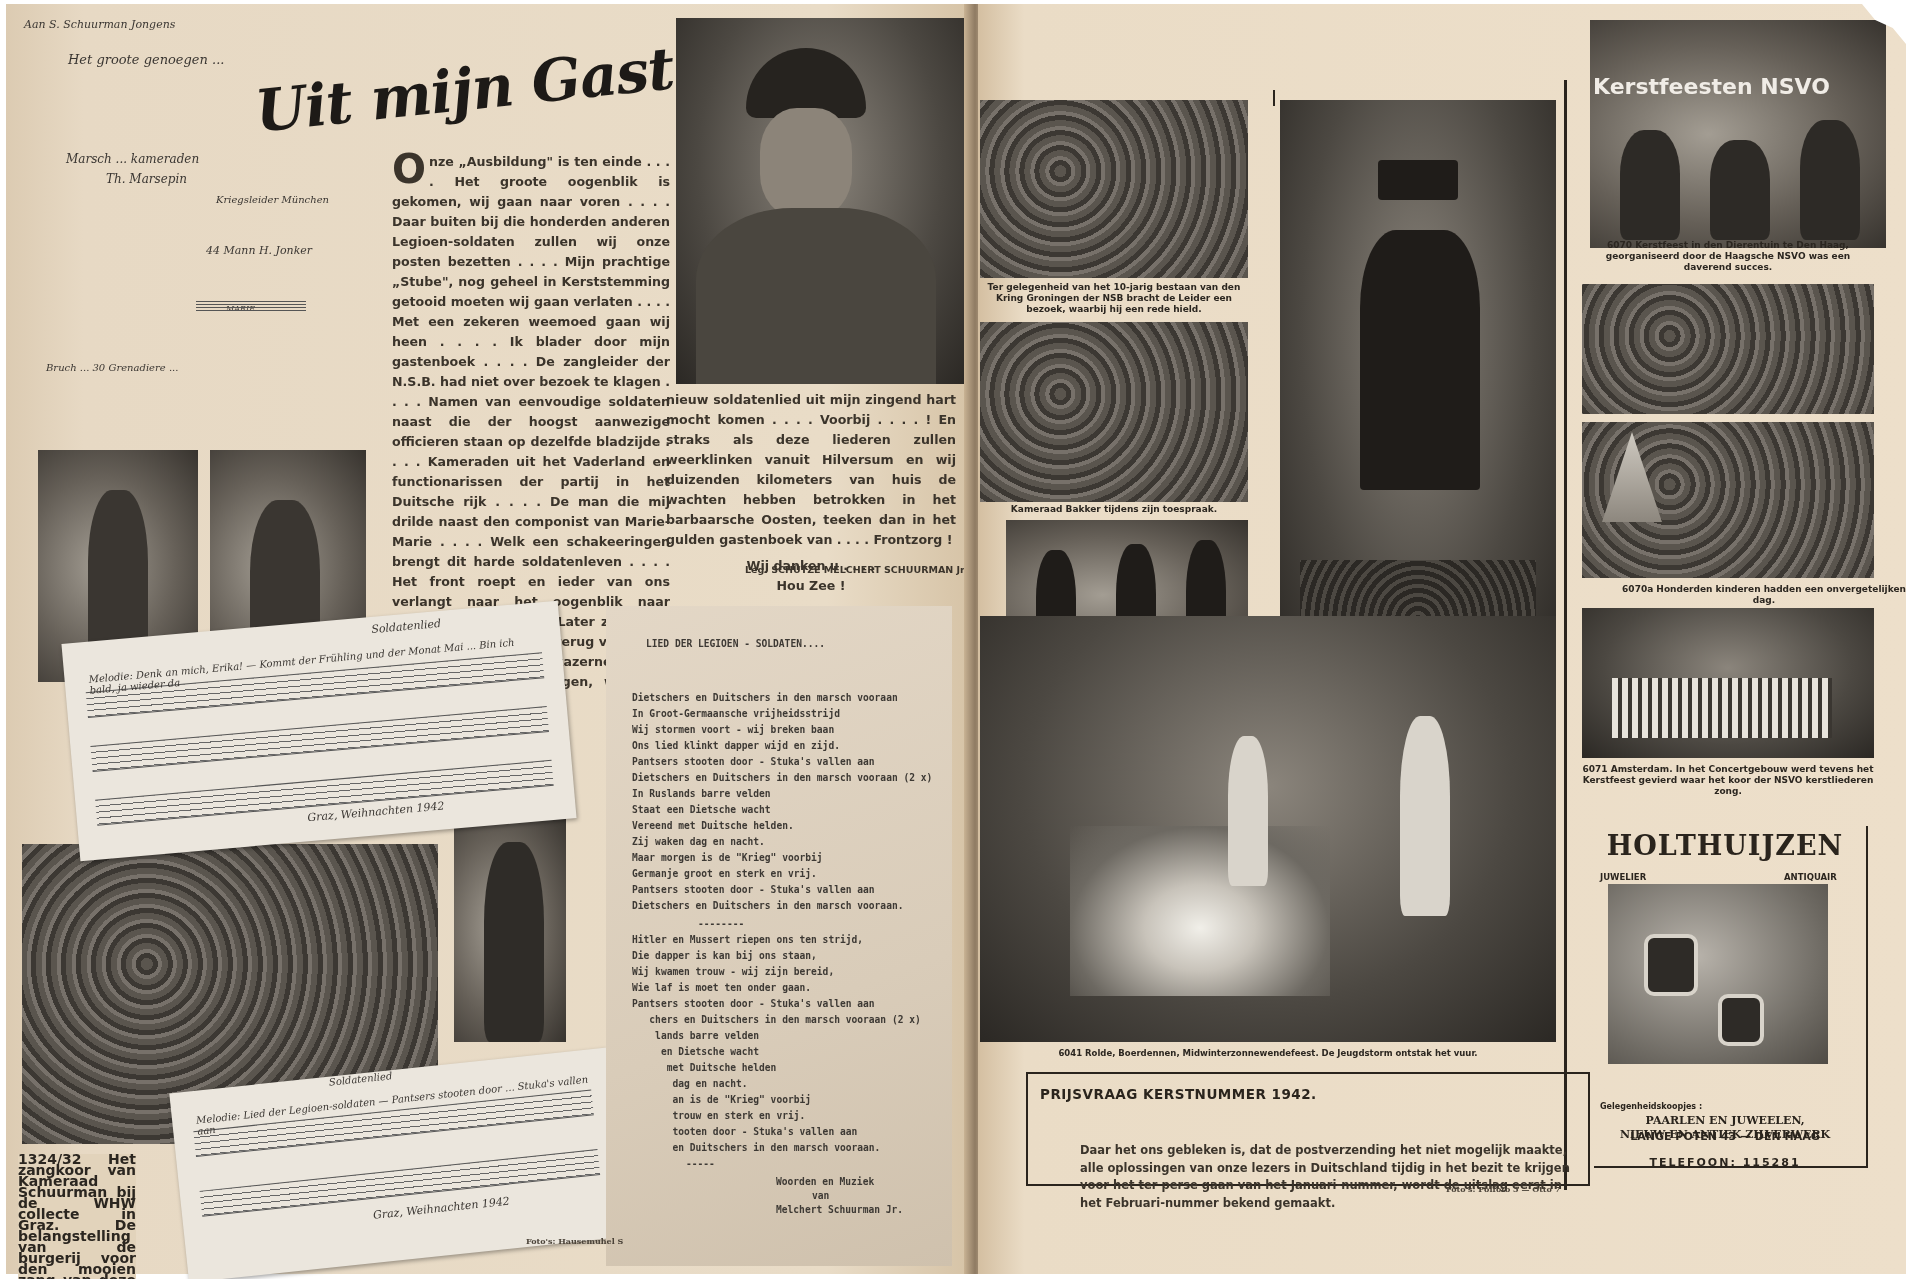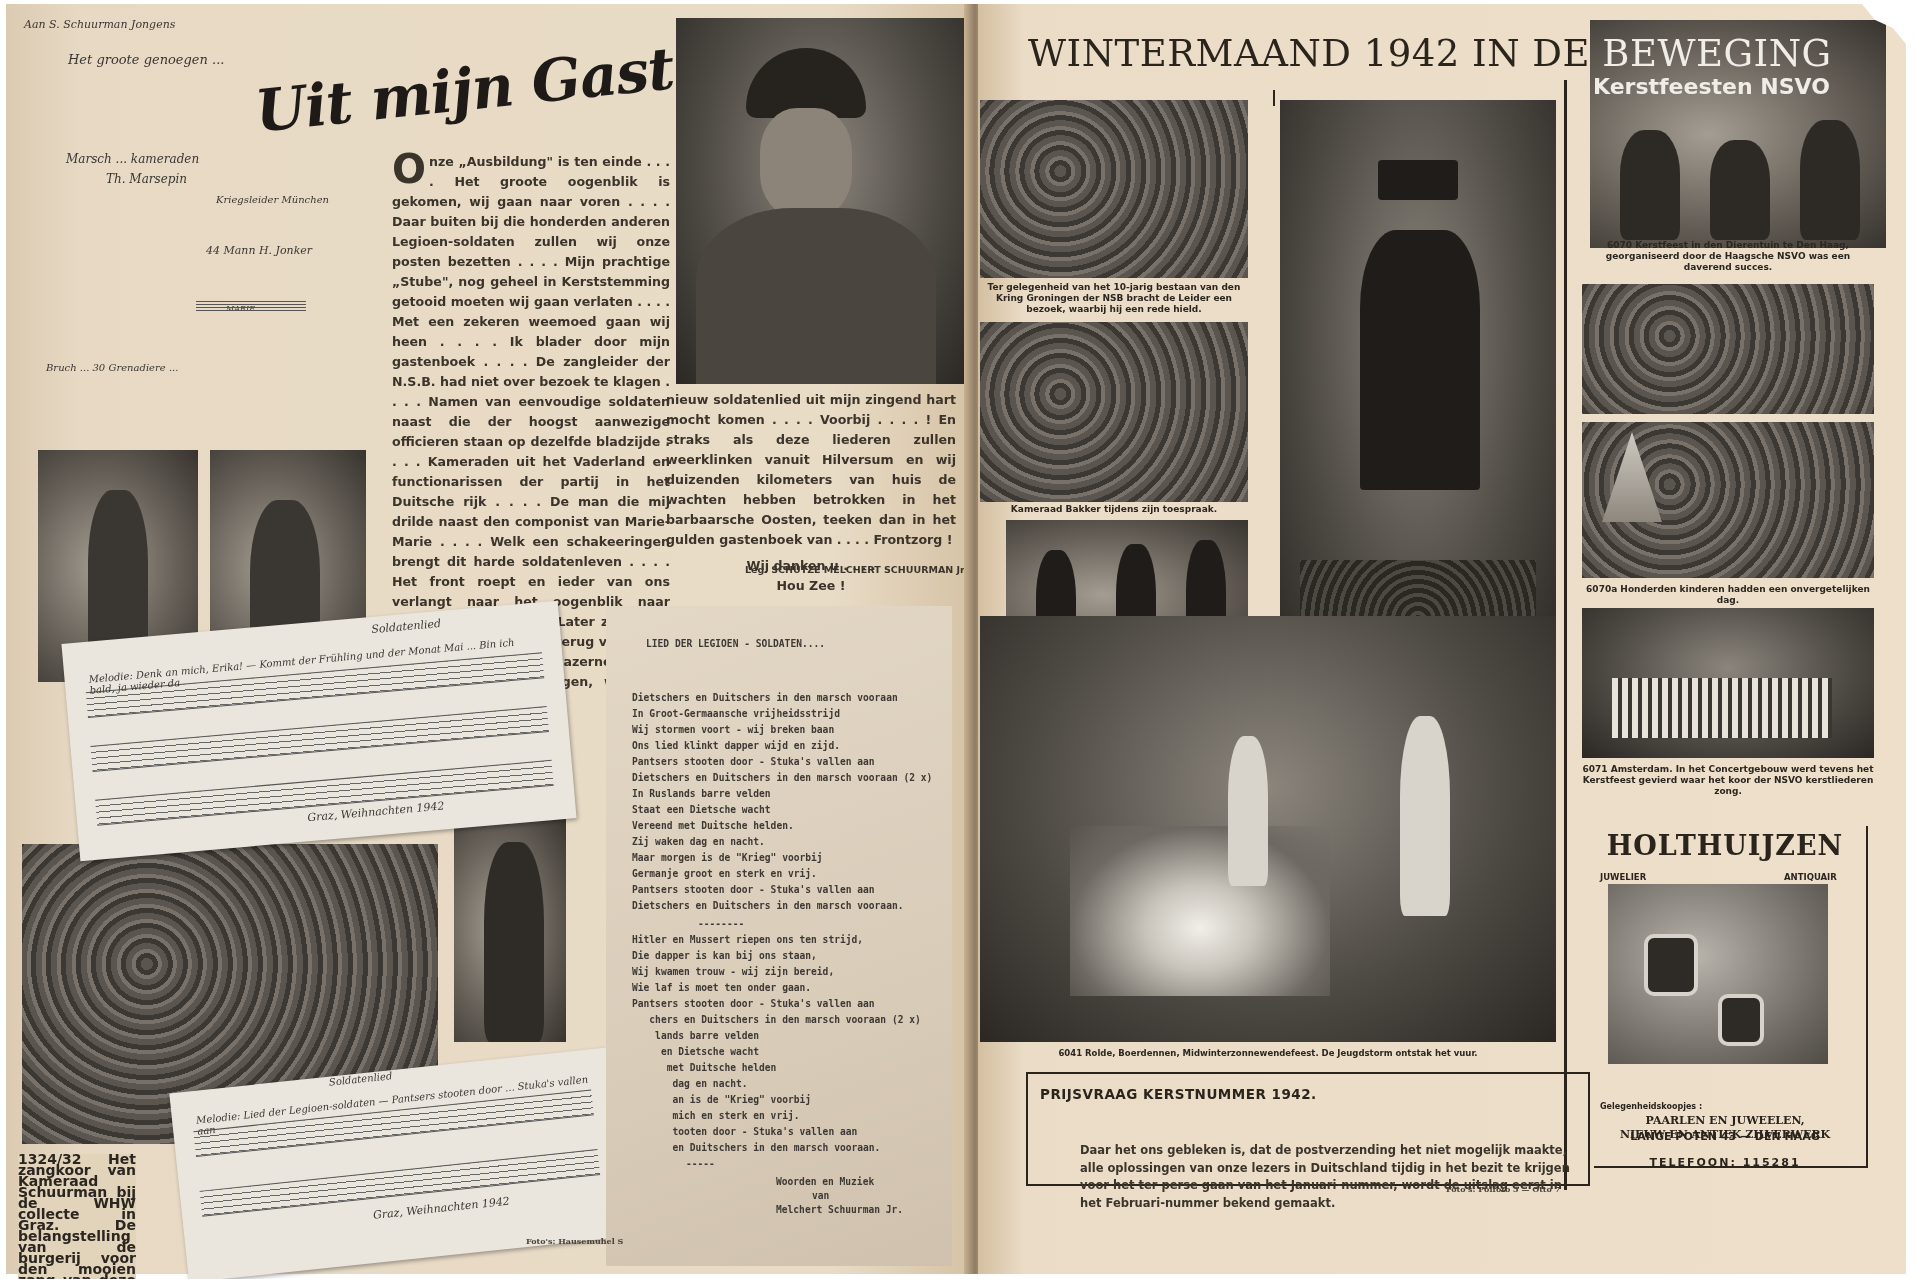--- a/index.html
+++ b/index.html
@@ -127,21 +127,21 @@
       <div class="line" style="top:344px;">Die dapper is kan bij ons staan,</div>
       <div class="line" style="top:360px;">Wij kwamen trouw - wij zijn bereid,</div>
       <div class="line" style="top:376px;">Wie laf is moet ten onder gaan.</div>
       <div class="line" style="top:392px;">Pantsers stooten door - Stuka's vallen aan</div>
       <div class="line" style="top:408px;">   chers en Duitschers in den marsch vooraan (2 x)</div>
       <div class="line" style="top:424px;">    lands barre velden</div>
       <div class="line" style="top:440px;">     en Dietsche wacht</div>
       <div class="line" style="top:456px;">      met Duitsche helden</div>
       <div class="line" style="top:472px;">       dag en nacht.</div>
       <div class="line" style="top:488px;">       an is de "Krieg" voorbij</div>
-      <div class="line" style="top:504px;">       mich en sterk en vrij.</div>
+      <div class="line" style="top:504px;">       trouw en sterk en vrij.</div>
       <div class="line" style="top:520px;">       tooten door - Stuka's vallen aan</div>
       <div class="line" style="top:536px;">       en Duitschers in den marsch vooraan.</div>
       <div class="line" style="top:552px;left:80px;">-----</div>
       <div class="line" style="top:570px;left:170px;">Woorden en Muziek</div>
       <div class="line" style="top:584px;left:206px;">van</div>
       <div class="line" style="top:598px;left:170px;">Melchert Schuurman Jr.</div>
     </div>
 
     <div class="caption" style="left:12px;top:1150px;width:118px;text-align:justify;font-size:14px;line-height:11px;background:#e2d3bb;">1324/32 Het zangkoor van Kameraad Schuurman bij de WHW collecte in Graz. De belangstelling van de burgerij voor den mooien zang van deze groep Nederlandsche mannen blijkt wel uit deze foto.</div>
     <div class="photo-credit" style="left:520px;top:1232px;">Foto's: Hausemuhel S</div>
@@ -151,24 +151,20 @@
 
   <div class="page right">
 
     <div class="photo mid" style="left:612px;top:16px;width:296px;height:228px;">
       <div class="fig" style="left:30px;top:110px;width:60px;height:110px;background:#2d2a26;"></div>
       <div class="fig" style="left:120px;top:120px;width:60px;height:100px;background:#2d2a26;"></div>
       <div class="fig" style="left:210px;top:100px;width:60px;height:120px;background:#2d2a26;"></div>
     </div>
   </div>
 
-  <span class="headline-right">
-    <span>WINTERMAAND 1942 IN DE</span>
-    <span class="cont">BEWEGING</span>
-  </span>
   <div class="subhead">Kerstfeesten NSVO</div>
 
   <div class="rule" style="left:1558px;top:76px;width:3px;height:1110px;"></div>
   <div class="rule" style="left:1267px;top:86px;width:2px;height:16px;"></div>
 
   <div class="photo crowd" style="left:974px;top:96px;width:268px;height:178px;"></div>
   <div class="caption" style="left:974px;top:278px;width:268px;">Ter gelegenheid van het 10-jarig bestaan van den Kring Groningen der NSB bracht de Leider een bezoek, waarbij hij een rede hield.</div>
 
   <div class="photo crowd" style="left:974px;top:318px;width:268px;height:180px;"></div>
   <div class="caption" style="left:974px;top:500px;width:268px;">Kameraad Bakker tijdens zijn toespraak.</div>
@@ -197,21 +193,21 @@
     <div class="prize-title">PRIJSVRAAG KERSTNUMMER 1942.</div>
     <div class="prize-body">Daar het ons gebleken is, dat de postverzending het niet mogelijk maakte, alle oplossingen van onze lezers in Duitschland tijdig in het bezit te krijgen voor het ter perse gaan van het Januari-nummer, wordt de uitslag eerst in het Februari-nummer bekend gemaakt.</div>
   </div>
   <div class="photo-credit" style="left:1440px;top:1180px;">Foto's: Polfoto 3 — Otto 7</div>
 
   <div class="caption" style="left:1576px;top:236px;width:292px;">6070 Kerstfeest in den Dierentuin te Den Haag, georganiseerd door de Haagsche NSVO was een daverend succes.</div>
   <div class="photo crowd" style="left:1576px;top:280px;width:292px;height:130px;"></div>
   <div class="photo crowd" style="left:1576px;top:418px;width:292px;height:156px;">
     <div style="position:absolute;left:20px;top:10px;width:60px;height:90px;background:linear-gradient(180deg,#cfcac1,#8d877e);clip-path:polygon(50% 0,100% 100%,0 100%);"></div>
   </div>
-  <div class="caption" style="left:1576px;top:580px;width:292px;">6070a Honderden kinderen hadden een onvergetelijken dag.</div>
+  <div class="caption" style="left:1612px;top:580px;width:292px;">6070a Honderden kinderen hadden een onvergetelijken dag.</div>
   <div class="photo dark" style="left:1576px;top:604px;width:292px;height:150px;">
     <div style="position:absolute;left:30px;top:70px;width:220px;height:60px;background:repeating-linear-gradient(90deg,#e8e4dc 0 6px,#3a3631 6px 10px);"></div>
   </div>
   <div class="caption" style="left:1576px;top:760px;width:292px;">6071 Amsterdam. In het Concertgebouw werd tevens het Kerstfeest gevierd waar het koor der NSVO kerstliederen zong.</div>
 
   <div class="ad">
     <div class="ad-title">HOLTHUIJZEN</div>
     <div class="ad-small" style="left:6px;">JUWELIER</div>
     <div class="ad-small" style="left:190px;">ANTIQUAIR</div>
     <div class="ad-img">

